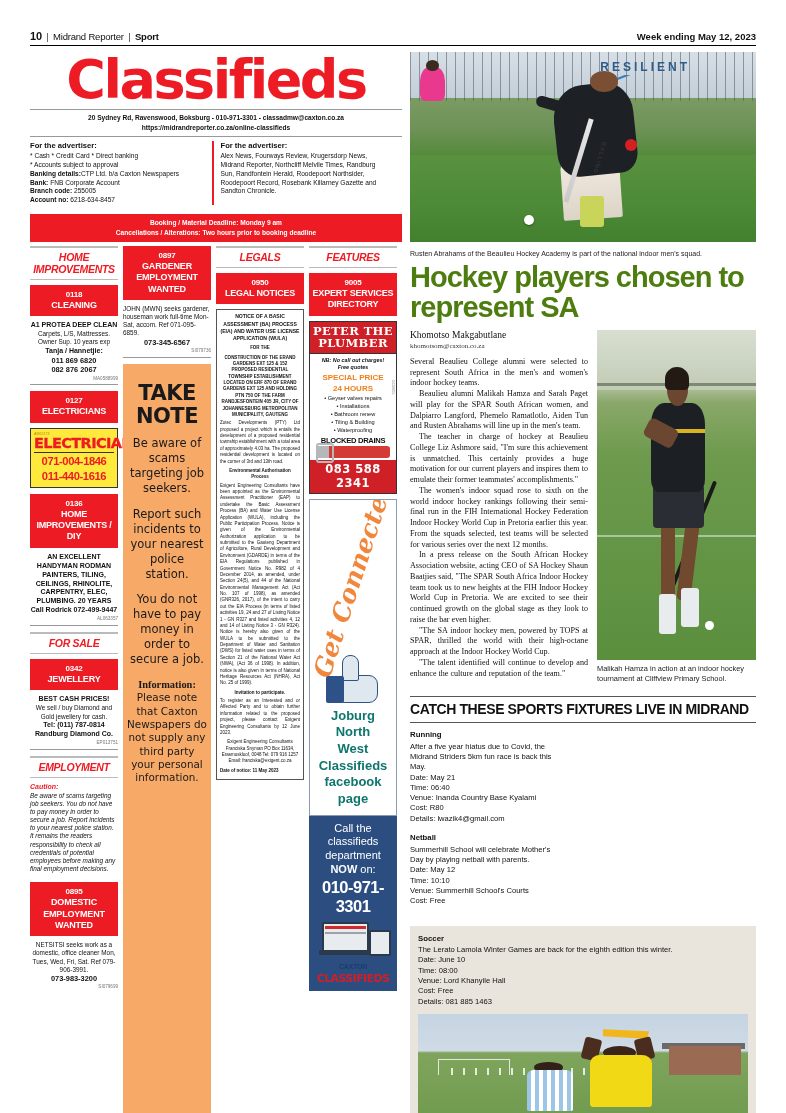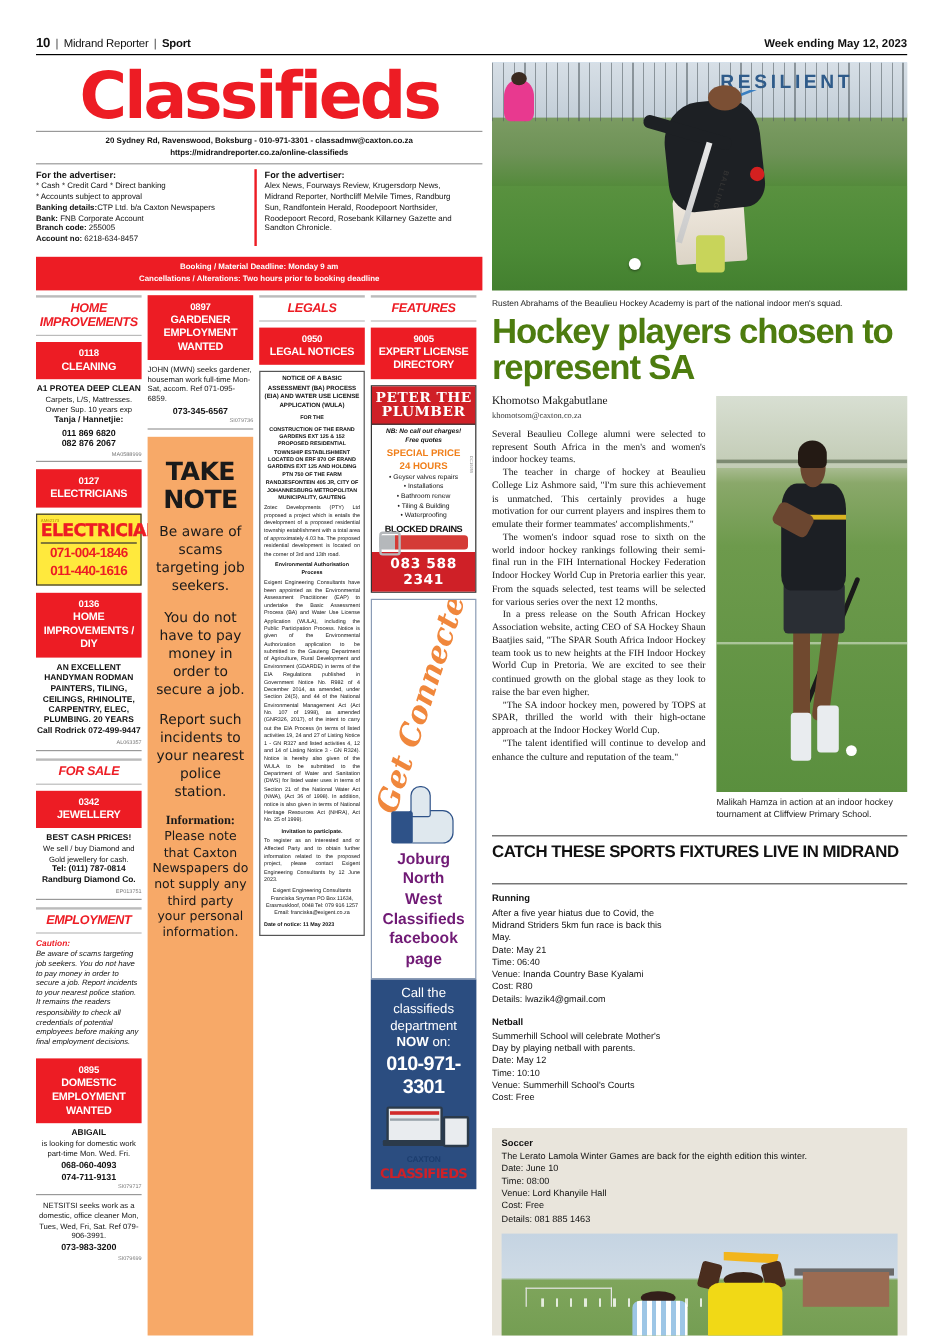--- a/index.html
+++ b/index.html
@@ -40,21 +40,21 @@
                   font-weight:bold; line-height:1.55; padding:4px 2px; margin-top:9px; }
 
   .hero-photo { flex:1; position:relative; overflow:hidden;
                 background: linear-gradient(#b9cfe2 0%, #9db9cf 22%, #7c9c63 23%, #6e9257 40%, #538a3a 55%, #4d8636 100%); }
   .hero-photo .track { position:absolute; left:0; right:0; top:47%; height:30%;
                 background: repeating-linear-gradient(95deg,#3f7f2c 0 14px,#46853 0 20px); }
   .hero-photo .grass-b { position:absolute; left:0; right:0; bottom:0; height:46%;
                 background: linear-gradient(#59913f,#4c8a36 60%,#43802f); }
   .hero-photo .wall { position:absolute; left:0; right:0; top:0; height:24%;
                 background: linear-gradient(#d7dfe6,#c3ced8); }
-  .hero-photo .resilient { position:absolute; top:4%; left:55%; font-size:16px;
+  .hero-photo .resilient { position:absolute; top:4%; left:55%; font-size:12px;
                 font-weight:bold; color:#2f5b8a; letter-spacing:3px; font-family:"Liberation Sans",sans-serif;}
   .hero-photo .res-mark { position:absolute; top:12%; left:57%; width:24px; height:7px;
                 background:#3a7fc1; clip-path:polygon(0 100%,75% 0,100% 0,25% 100%); }
   .hero-photo .fence { position:absolute; left:0; right:0; top:0; height:26%;
                 background: repeating-linear-gradient(90deg, rgba(80,90,95,.55) 0 1px, transparent 1px 9px); }
   .hero-photo .player-body { position:absolute; left:42%; top:17%; width:23%; height:48%;
                 background:#1d2024; border-radius:38% 34% 22% 26%; transform:rotate(-6deg); }
   .hero-photo .player-head { position:absolute; left:52%; top:10%; width:8%; height:11%;
                 background:#7b4f34; border-radius:50%; }
   .hero-photo .player-arm { position:absolute; left:36%; top:28%; width:22%; height:6%;
@@ -162,21 +162,21 @@
              font-weight:bold; font-size:25px; line-height:0.92; transform:rotate(-72deg);
              transform-origin:center; white-space:nowrap; }
   .gc-wrap { height:148px; display:flex; align-items:center; justify-content:center; }
   .thumb { width:54px; height:48px; margin:2px auto 5px; position:relative; }
   .thumb .cuff { position:absolute; left:0; bottom:0; width:18px; height:27px;
              background:#2e5288; border-radius:2px; }
   .thumb .palm { position:absolute; left:14px; bottom:0; width:38px; height:28px;
              background:#dfe8ee; border:1.5px solid #2e5288; border-radius:4px 9px 9px 4px; }
   .thumb .up { position:absolute; left:16px; bottom:22px; width:17px; height:26px;
              background:#dfe8ee; border:1.5px solid #2e5288; border-radius:8px 8px 2px 2px; }
-  .gc-lines { color:#701a75; font-weight:bold; font-size:13px; line-height:1.28;
+  .gc-lines { color:#0f766e; font-weight:bold; font-size:13px; line-height:1.28;
              font-family:"Liberation Sans", sans-serif; }
   .callbar { background:#2b4d80; color:#fff; text-align:center; padding:6px 3px 5px;
              font-size:11px; line-height:1.25; }
   .callbar .now { font-weight:bold; }
   .callbar .bignum { font-size:16.5px; font-weight:bold; line-height:1.12; margin-top:1px;
              letter-spacing:-0.5px; }
   .devices { height:42px; margin-top:3px; position:relative; }
   .devices .lap { position:absolute; left:12%; top:4px; width:58%; height:30px;
              background:#e9ecef; border:2px solid #2b3a4a; border-radius:2px; }
   .devices .lap:after { content:""; position:absolute; left:-12%; bottom:-5px; width:124%;
@@ -229,21 +229,21 @@
              background:#1a1a1a; transform:rotate(22deg); border-radius:2px; }
   .art-photo .p-arm { position:absolute; left:30%; top:28%; width:20%; height:6%;
              background:#6b4630; border-radius:5px; transform:rotate(28deg); }
   .art-photo .p-ball { position:absolute; left:68%; top:88%; width:9px; height:9px;
              background:#fff; border-radius:50%; }
   .art-photo .line1 { position:absolute; left:0; right:0; top:62%; height:2px; background:rgba(255,255,255,.45); }
   .photo-cap2 { font-size:7.4px; line-height:1.33; margin-top:4px; color:#222; }
 
   
   .fixtures { margin-top:12px; border-top:1.5px solid #555; padding-top:4px; }
-  .fix-title { font-weight:bold; font-size:14px; letter-spacing:-0.4px; padding-bottom:19px;
+  .fix-title { font-weight:bold; font-size:14px; letter-spacing:-0.4px; padding-bottom:5px;
              border-bottom:1.5px solid #555; margin-bottom:7px; }
   .fix-cols { display:flex; gap:10px;flex-direction:column; }
   .fix-left { width:150px; font-size:7.6px; line-height:1.36; }
   .fix-left h5 { margin:0 0 1px; font-size:7.8px; }
   .fix-left .blk { margin-bottom:9px; }
   .fix-right { flex:1; background:#e9e5dc; padding:8px 8px 9px; font-size:7.6px; line-height:1.36; }
   .fix-right h5 { margin:0 0 1px; font-size:7.8px; }
   .soccer-photo { width:100%; height:108px; margin-top:7px; position:relative; overflow:hidden;
              background: linear-gradient(#c5d4e2 0%, #cfdbe6 34%, #7fa55c 36%, #6f9a4e 100%); }
   .soccer-photo .stand { position:absolute; right:2%; top:30%; width:22%; height:26%;
@@ -398,27 +398,20 @@
         <div class="cat-head">EMPLOYMENT</div>
         <div class="ad noline" style="text-align:left;font-style:italic;">
           <div class="strong" style="color:#ed1c24;">Caution:</div>
           <div>Be aware of scams targeting job seekers. You do not have to pay money in order to secure a job. Report incidents to your nearest police station. It remains the readers responsibility to check all credentials of potential employees before making any final employment decisions.</div>
         </div>
 
         <div class="code-box">
           <span class="num">0895</span>
           <span>DOMESTIC EMPLOYMENT WANTED</span>
         </div>
-        <div class="ad">
-          <div class="strong">ABIGAIL</div>
-          <div>is looking for domestic work part-time Mon. Wed. Fri.</div>
-          <div class="phone">068-060-4093</div>
-          <div class="phone">074-711-9131</div>
-          <span class="ref">SI079717</span>
-        </div>
         <div class="ad noline">
           <div>NETSITSI seeks work as a domestic, office cleaner Mon, Tues, Wed, Fri, Sat. Ref 079-906-3991.</div>
           <div class="phone">073-983-3200</div>
           <span class="ref">SI079699</span>
         </div>
 
       </div>
 
       <div class="col">
         <div class="code-box" style="">
@@ -428,22 +421,22 @@
         <div class="ad">
           <div style="text-align:left;">JOHN (MWN) seeks gardener, houseman work full-time Mon- Sat, accom. Ref 071-095-6859.</div>
           <div class="phone">073-345-6567</div>
           <span class="ref">SI079736</span>
         </div>
 
         <div class="takenote">
           <div class="tn-title">TAKE</div>
           <div class="tn-title" style="margin-top:-8px;">NOTE</div>
           <p>Be aware of scams targeting job seekers.</p>
+          <p>Report such incidents to your nearest police station.</p>
           <p>You do not have to pay money in order to secure a job.</p>
-          <p>Report such incidents to your nearest police station.</p>
           <p class="info"><b>Information:</b><span> Please note that Caxton Newspapers do not supply any third party your personal information.</span></p>
         </div>
       </div>
 
       <div class="col">
         <div class="cat-head">LEGALS</div>
         <div class="code-box">
           <span class="num">0950</span>
           <span>LEGAL NOTICES</span>
         </div>
@@ -458,21 +451,21 @@
           <p class="just">To register as an Interested and or Affected Party and to obtain further information related to the proposed project, please contact Exigent Engineering Consultants by 12 June 2023.</p>
           <p>Exigent Engineering Consultants Franciska Snyman PO Box 11634, Erasmuskloof, 0048 Tel: 079 916 1257 Email: franciska@exigent.co.za</p>
           <span class="sub" style="text-align:left;display:block;">Date of notice: 11 May 2023</span>
         </div>
       </div>
 
       <div class="col">
         <div class="cat-head">FEATURES</div>
         <div class="code-box">
           <span class="num">9005</span>
-          <span>EXPERT LICENSE DIRECTORY</span>
+          <span>EXPERT SERVICES DIRECTORY</span>
         </div>
 
         <div class="plumber">
           <div class="ptitle">
             <div>PETER THE</div>
             <div>PLUMBER</div>
           </div>
           <div class="pbody">
             <div class="sidecode">DC19255</div>
             <div class="nb">NB: No call out charges!</div>
@@ -539,20 +532,21 @@
       <div class="photo-cap">Rusten Abrahams of the Beaulieu Hockey Academy is part of the national indoor men's squad.</div>
       <h1 class="headline">Hockey players chosen to represent SA</h1>
 
       <div class="art-cols">
         <div class="art-text">
           <div class="byline">
             <span>Khomotso Makgabutlane</span>
             <span class="email">khomotsom@caxton.co.za</span>
           </div>
           <p class="first">Several Beaulieu College alumni were selected to represent South Africa in the men's and women's indoor hockey teams.</p>
+          <p>Beaulieu alumni Malikah Hamza and Sarah Paget will play for the SPAR South African women, and Dalpiarro Langford, Phemelo Ramatlotlo, Aiden Tun and Rusten Abrahams will line up in the men's team.</p>
           <p>The teacher in charge of hockey at Beaulieu College Liz Ashmore said, "I'm sure this achievement is unmatched. This certainly provides a huge motivation for our current players and inspires them to emulate their former teammates' accomplishments."</p>
           <p>The women's indoor squad rose to sixth on the world indoor hockey rankings following their semi-final run in the FIH International Hockey Federation Indoor Hockey World Cup in Pretoria earlier this year. From the squads selected, test teams will be selected for various series over the next 12 months.</p>
           <p>In a press release on the South African Hockey Association website, acting CEO of SA Hockey Shaun Baatjies said, "The SPAR South Africa Indoor Hockey team took us to new heights at the FIH Indoor Hockey World Cup in Pretoria. We are excited to see their continued growth on the global stage as they look to raise the bar even higher.</p>
           <p>"The SA indoor hockey men, powered by TOPS at SPAR, thrilled the world with their high-octane approach at the Indoor Hockey World Cup.</p>
           <p>"The talent identified will continue to develop and enhance the culture and reputation of the team."</p>
         </div>
 
         <div class="art-right">
           <div class="art-photo">
             <div class="bg-top"></div>

